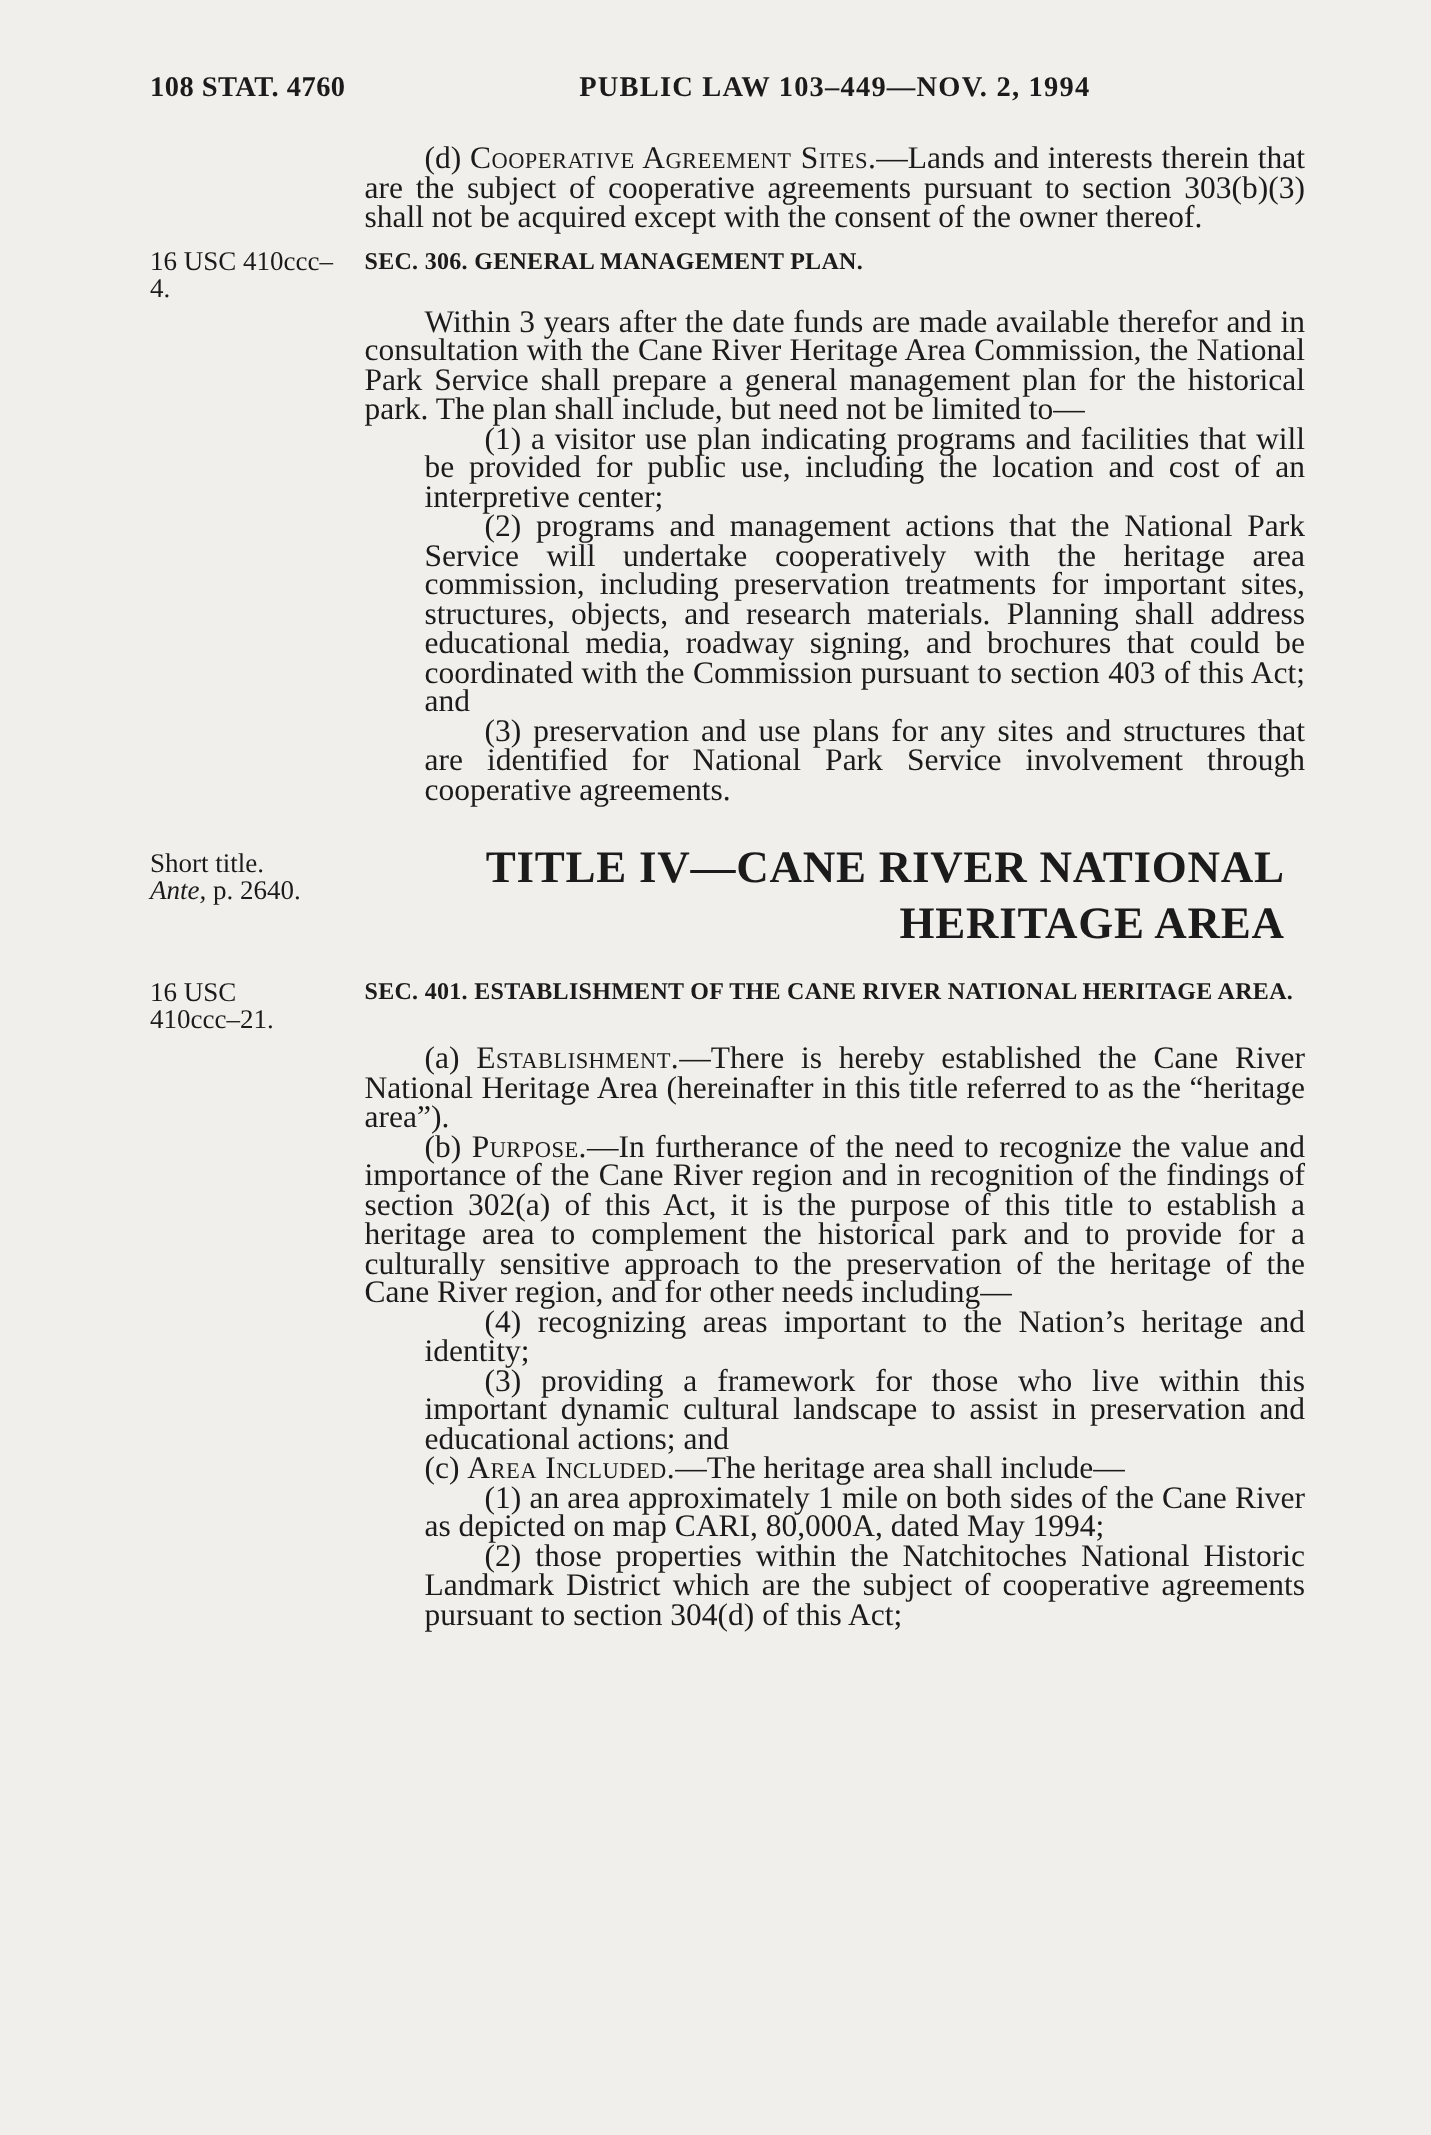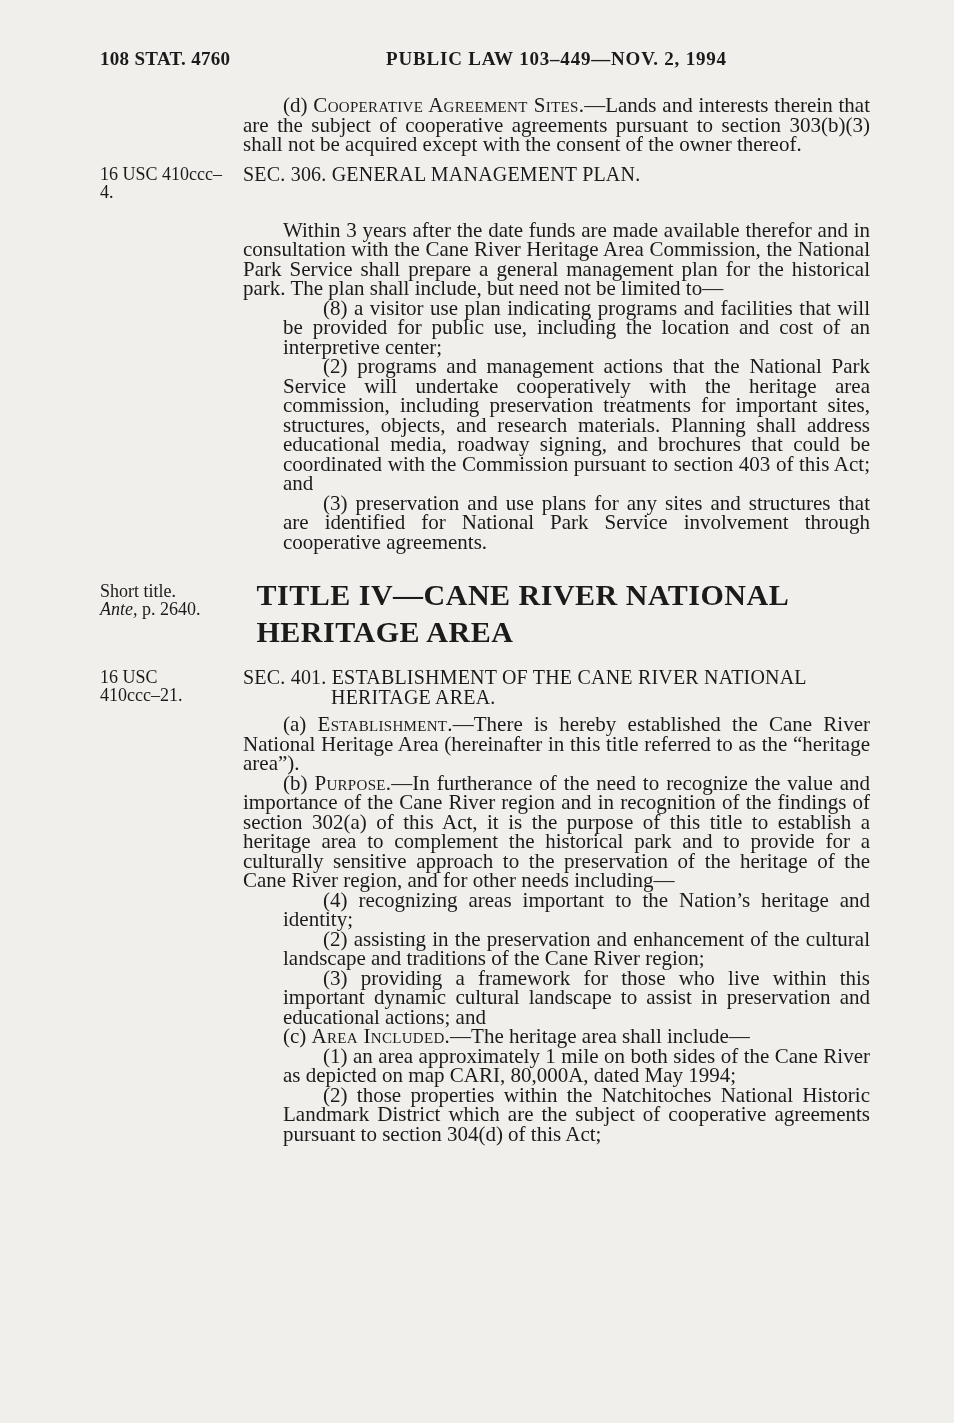--- a/index.html
+++ b/index.html
@@ -31,21 +31,21 @@
     white-space: nowrap;
     letter-spacing: 0.3px;
   }
   .header .law {
     flex: 1;
     text-align: center;
     letter-spacing: 0.8px;
     white-space: nowrap;
   }
   .row { display: flex; }
-  .row.mt4  { margin-top: 20px; }
+  .row.mt4  { margin-top: 4px; }
   .row.mt6  { margin-top: 8px; }
   .row.mt10 { margin-top: 10px; }
   .row.mt20 { margin-top: 18px; }
   .row.mt22 { margin-top: 24px; }
   .note-col {
     flex: 0 0 143px;
     padding-right: 12px;
     font-size: 18px;
     line-height: 18px;
   }
@@ -60,36 +60,36 @@
     font-size: 21px;
     line-height: 19.5px;
     text-align: justify;
   }
   p.indent { text-indent: 40px; }
   p.sub { margin-left: 40px; text-indent: 40px; }
   .sc { font-variant: small-caps; letter-spacing: 0.3px; }
   .italic { font-style: italic; }
   h2.sec {
     margin: 0;
-    font-size: 20px;
+    font-size: 16px;
     line-height: 19.5px;
-    font-weight: normal;
+    font-weight: bold;
     letter-spacing: 0.2px;
   }
   h2.sec.hang {
     padding-left: 88px;
     text-indent: -88px;
   }
   h1.title {
     margin: 0 auto;
     max-width: 600px;
     font-size: 30px;
     line-height: 37px;
     font-weight: bold;
-    text-align: left;
+    text-align: right;
     letter-spacing: 0.5px;
   }
 </style>
 </head>
 <body>
 
 <div class="page">
 
   <div class="header">
     <div class="stat">108 STAT. 4760</div>
@@ -109,21 +109,21 @@
     </div>
     <div class="content-col">
       <h2 class="sec">SEC. 306. GENERAL MANAGEMENT PLAN.</h2>
     </div>
   </div>
 
   <div class="row mt4">
     <div class="note-col"></div>
     <div class="content-col">
       <p class="indent">Within 3 years after the date funds are made available therefor and in consultation with the Cane River Heritage Area Commission, the National Park Service shall prepare a general management plan for the historical park. The plan shall include, but need not be limited to—</p>
-      <p class="sub">(8) a visitor use plan indicating programs and facilities that will be provided for public use, including the location and cost of an interpretive center;</p>
+      <p class="sub">(1) a visitor use plan indicating programs and facilities that will be provided for public use, including the location and cost of an interpretive center;</p>
       <p class="sub">(2) programs and management actions that the National Park Service will undertake cooperatively with the heritage area commission, including preservation treatments for important sites, structures, objects, and research materials. Planning shall address educational media, roadway signing, and brochures that could be coordinated with the Commission pursuant to section 403 of this Act; and</p>
       <p class="sub">(3) preservation and use plans for any sites and structures that are identified for National Park Service involvement through cooperative agreements.</p>
     </div>
   </div>
 
   <div class="row mt22">
     <div class="note-col pt6">
       <div>Short title.</div>
       <div><span class="italic">Ante,</span><span> p. 2640.</span></div>
     </div>
@@ -141,21 +141,20 @@
       <h2 class="sec hang">SEC. 401. ESTABLISHMENT OF THE CANE RIVER NATIONAL HERITAGE AREA.</h2>
     </div>
   </div>
 
   <div class="row mt6">
     <div class="note-col"></div>
     <div class="content-col">
       <p class="indent"><span>(a) </span><span class="sc">Establishment.</span><span>—There is hereby established the Cane River National Heritage Area (hereinafter in this title referred to as the “heritage area”).</span></p>
       <p class="indent"><span>(b) </span><span class="sc">Purpose.</span><span>—In furtherance of the need to recognize the value and importance of the Cane River region and in recognition of the findings of section 302(a) of this Act, it is the purpose of this title to establish a heritage area to complement the historical park and to provide for a culturally sensitive approach to the preservation of the heritage of the Cane River region, and for other needs including—</span></p>
       <p class="sub">(4) recognizing areas important to the Nation’s heritage and identity;</p>
-      <p class="sub">(2) assisting in the preservation and enhancement of the cultural landscape and traditions of the Cane River region;</p>
       <p class="sub">(3) providing a framework for those who live within this important dynamic cultural landscape to assist in preservation and educational actions; and</p>
       <p class="indent"><span>(c) </span><span class="sc">Area Included.</span><span>—The heritage area shall include—</span></p>
       <p class="sub">(1) an area approximately 1 mile on both sides of the Cane River as depicted on map CARI, 80,000A, dated May 1994;</p>
       <p class="sub">(2) those properties within the Natchitoches National Historic Landmark District which are the subject of cooperative agreements pursuant to section 304(d) of this Act;</p>
     </div>
   </div>
 
 </div>
 
 </body></html>

